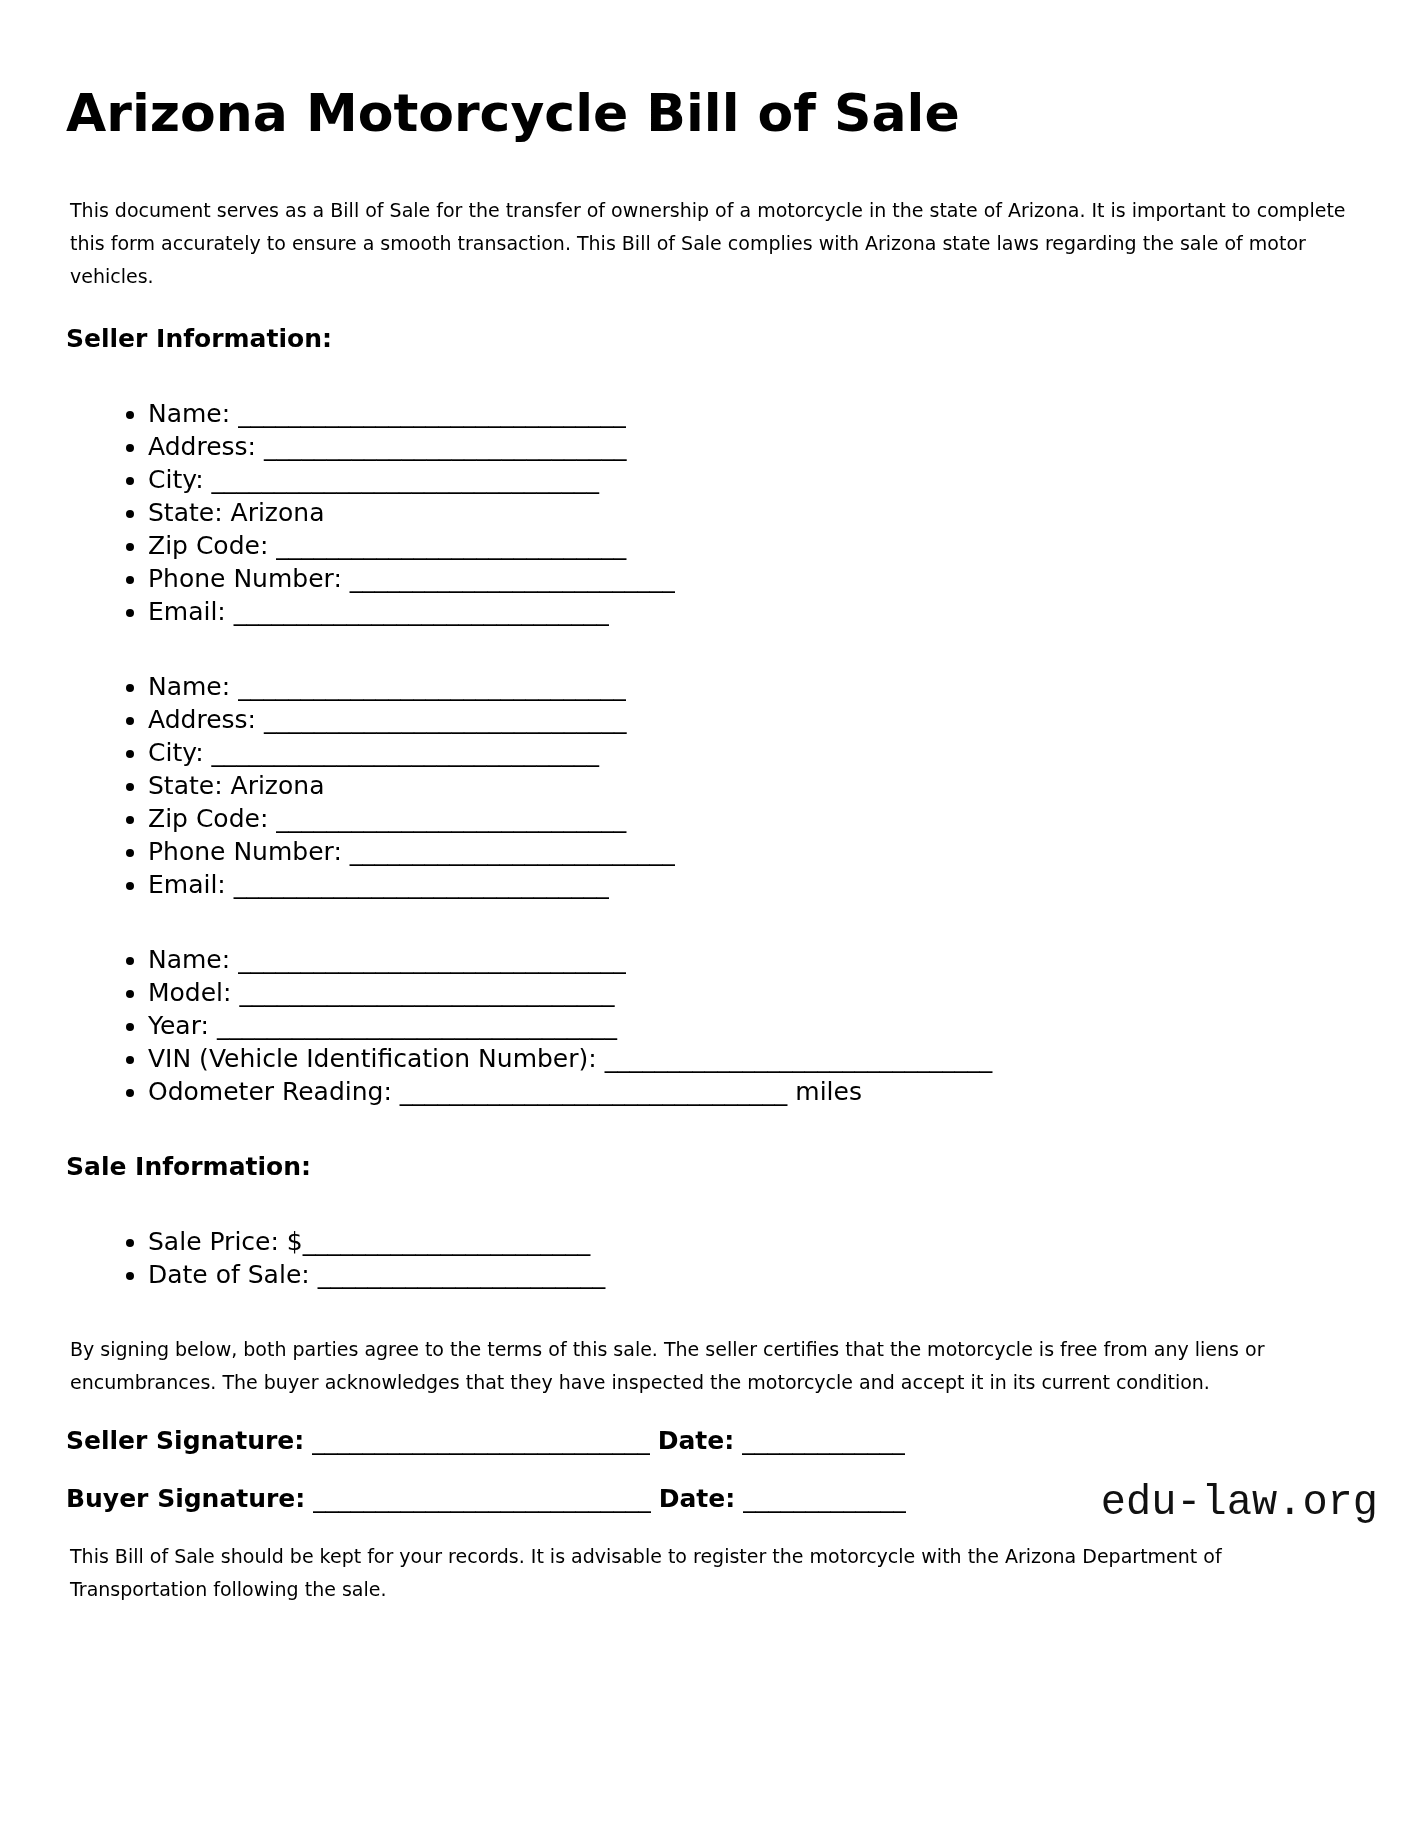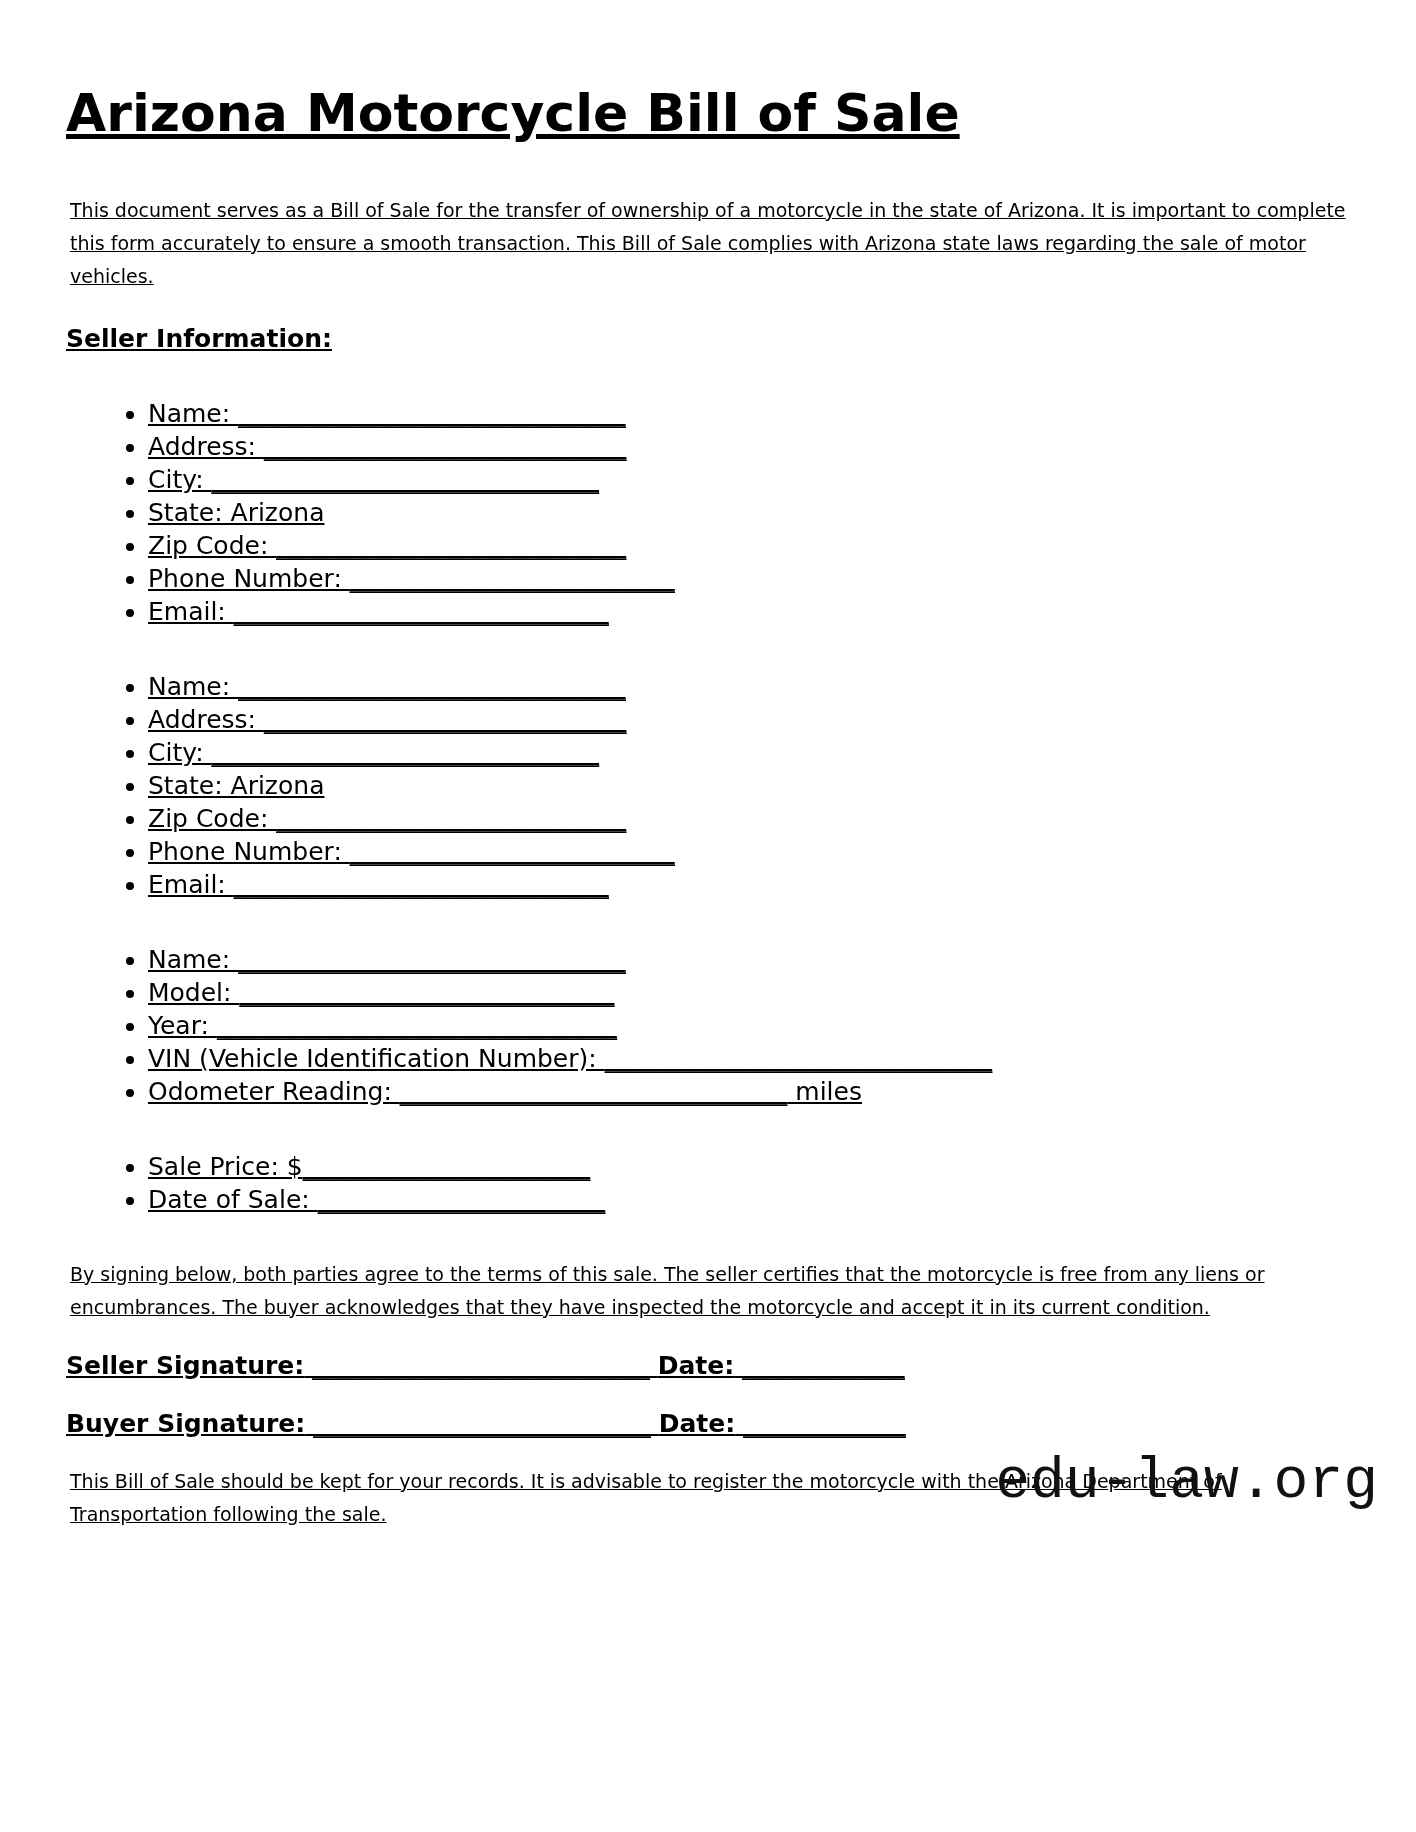--- a/index.html
+++ b/index.html
@@ -11,21 +11,20 @@
     overflow: hidden;
     font-family: "DejaVu Sans", sans-serif;
     color: #000;
   }
   .page {
     position: relative;
     width: 1416px;
     height: 1528px;
     background: #fff;
     padding: 84px 66px 0 66px;
-    text-decoration: underline;
   }
   .content { width: 1284px; }
   h1.doc-title {
     font-size: 52px;
     font-weight: bold;
     line-height: 1.15;
     letter-spacing: 0px;
     margin: 0 0 50px 0;
   }
   p.body-text {
@@ -52,23 +51,23 @@
   p.signature-row {
     font-size: 25px;
     line-height: 33px;
     margin: 25px 0;
     white-space: pre-wrap;
   }
   p.signature-row strong { font-weight: bold; }
   .watermark {
     position: absolute;
     right: 38px;
-    bottom: 17px;
+    bottom: 4px;
     font-family: "Liberation Mono", "DejaVu Sans Mono", monospace;
-    font-size: 58px;
+    font-size: 42px;
     line-height: 1;
     color: #111;
   }
 </style>
 </head>
 <body>
 
 <div class="page">
   <div class="content">
 
@@ -98,20 +97,21 @@
     </ul>
 
     <ul class="field-list">
       <li><span>Name: </span><span class="blank">_______________________________</span></li>
       <li><span>Model: </span><span class="blank">______________________________</span></li>
       <li><span>Year: </span><span class="blank">________________________________</span></li>
       <li><span>VIN (Vehicle Identification Number): </span><span class="blank">_______________________________</span></li>
       <li><span>Odometer Reading: </span><span class="blank">_______________________________</span><span> miles</span></li>
     </ul>
 
+    <p class="section-heading">Sale Information:</p>
     <ul class="field-list">
       <li><span>Sale Price: $</span><span class="blank">_______________________</span></li>
       <li><span>Date of Sale: </span><span class="blank">_______________________</span></li>
     </ul>
 
     <p class="body-text">By signing below, both parties agree to the terms of this sale. The seller certifies that the motorcycle is free from any liens or encumbrances. The buyer acknowledges that they have inspected the motorcycle and accept it in its current condition.</p>
 
     <p class="signature-row"><strong>Seller Signature:</strong><span class="blank"> ___________________________ </span><strong>Date:</strong><span class="blank"> _____________</span></p>
 
     <p class="signature-row"><strong>Buyer Signature:</strong><span class="blank"> ___________________________ </span><strong>Date:</strong><span class="blank"> _____________</span></p>

